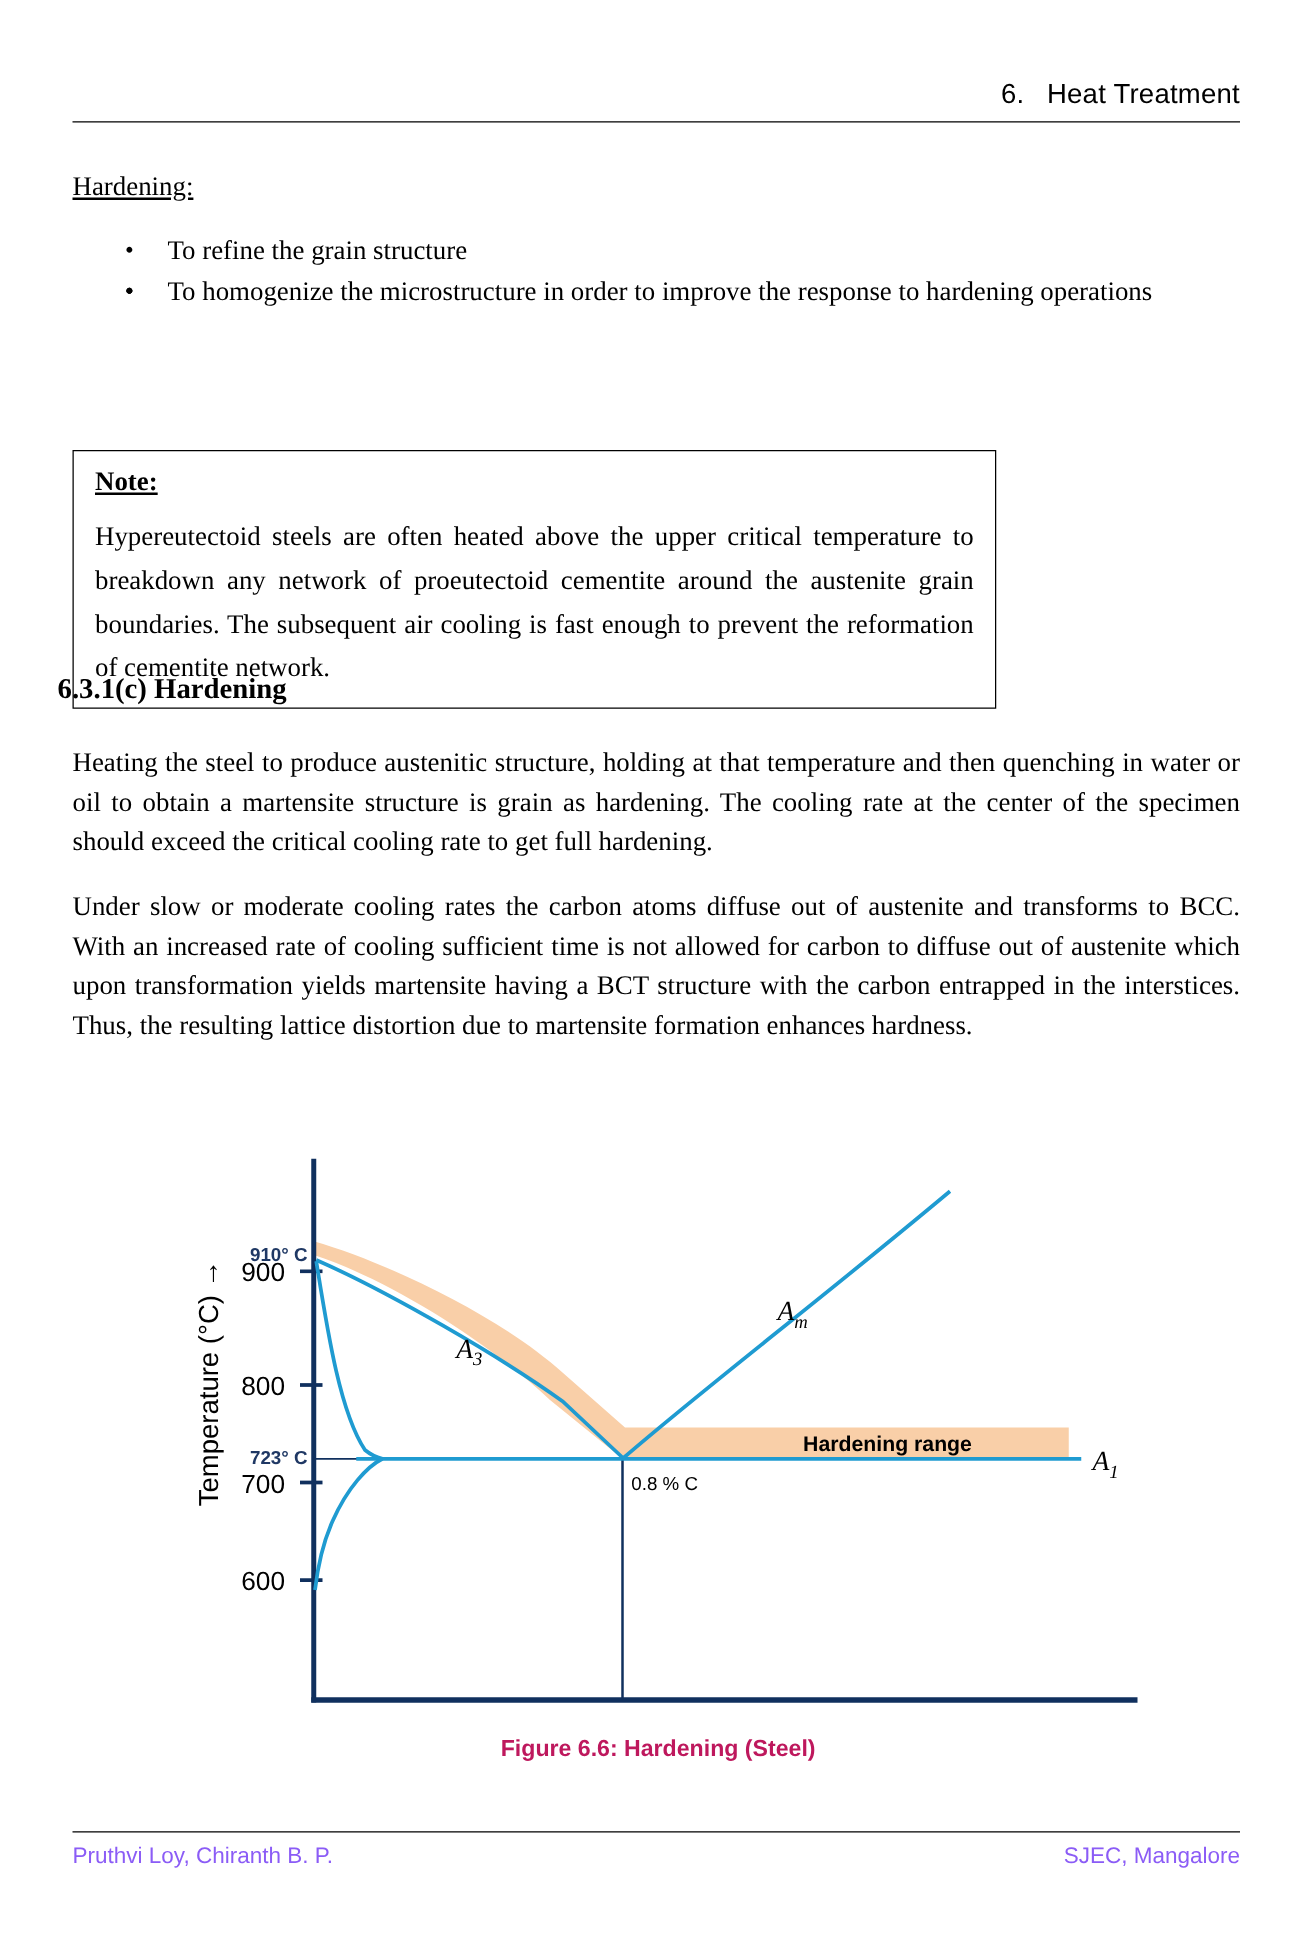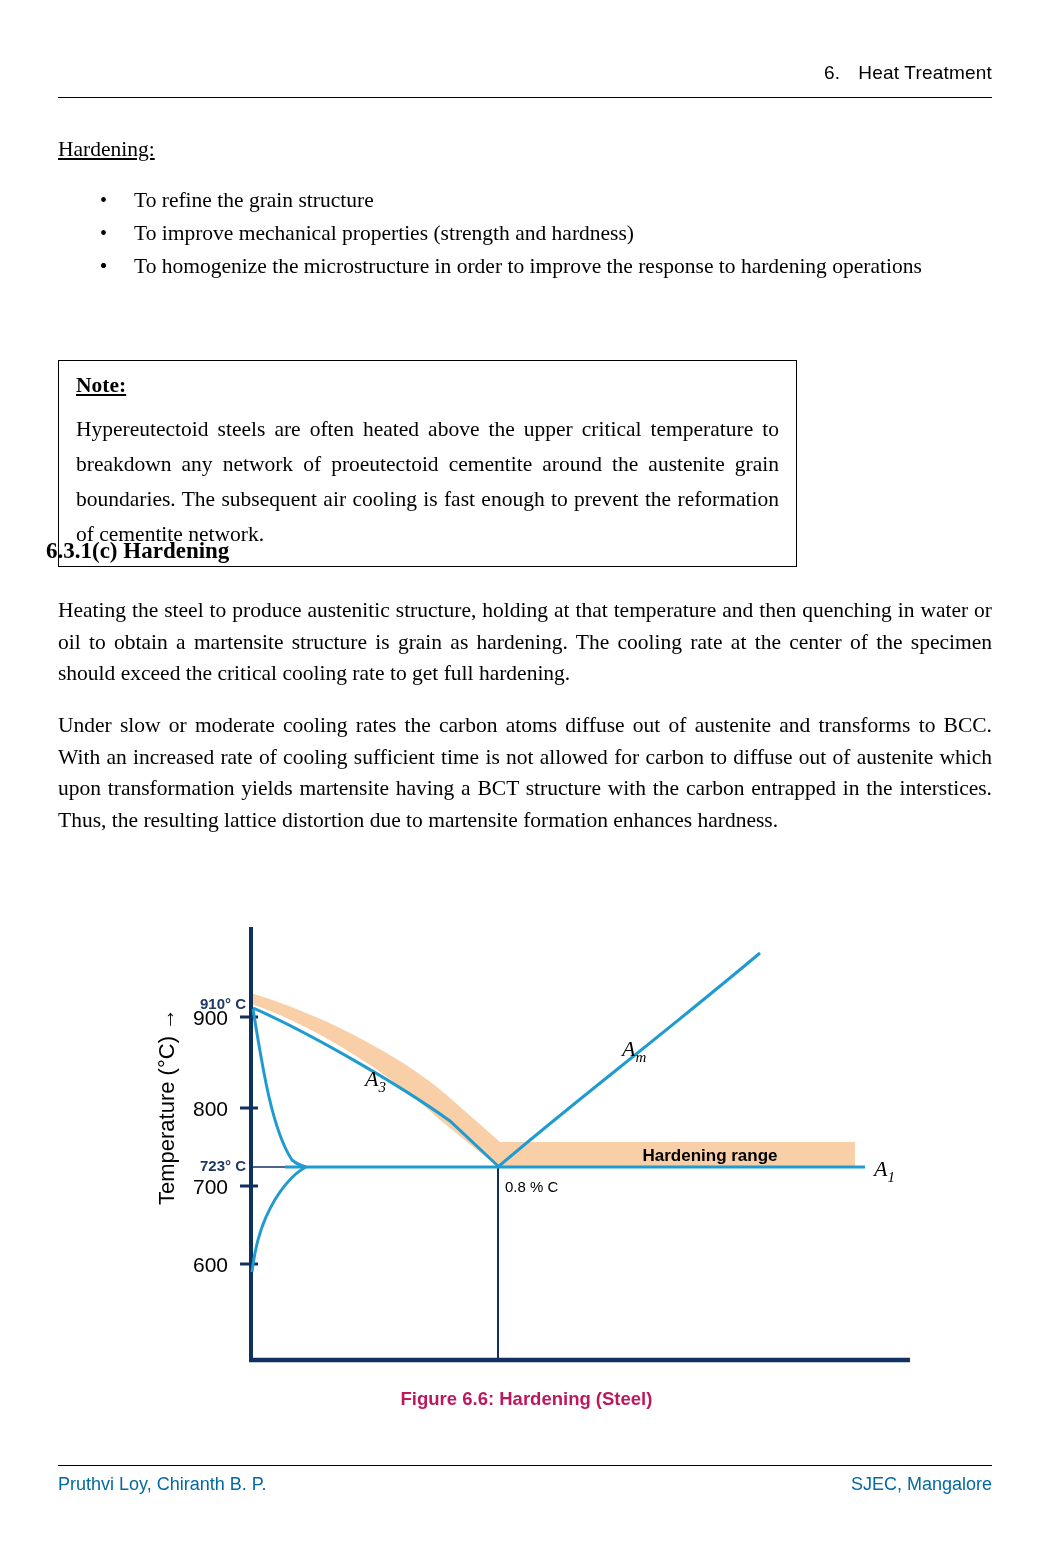--- a/index.html
+++ b/index.html
@@ -25,21 +25,21 @@
   
   .header {
     position: absolute;
     left: 58px;
     top: 62px;
     width: 934px;
     text-align: right;
   }
   .header-title {
     font-family: "Liberation Sans", "DejaVu Sans", sans-serif;
-    font-size: 19px;
+    font-size: 22px;
     letter-spacing: 0.2px;
     color: #000;
     display: inline-block;
     padding-bottom: 7px;
   }
   .header-num { margin-right: 18px; }
   .header-rule {
     position: absolute;
     left: 58px;
     top: 97px;
@@ -163,38 +163,38 @@
   }
   .footer {
     position: absolute;
     left: 58px;
     top: 1474px;
     width: 934px;
     display: flex;
     justify-content: space-between;
     font-family: "Liberation Sans", "DejaVu Sans", sans-serif;
     font-size: 18px;
-    color: #0369a1;
+    color: #8b5cf6;
   }
 </style>
 </head>
 <body>
 
 <div class="page">
 
   <div class="header">
     <span class="header-title"><span class="header-num">6.</span><span>Heat Treatment</span></span>
   </div>
   <div class="header-rule"></div>
 
   <div class="objectives-label">Hardening:</div>
 
   <ul class="bullets">
     <li><span class="bullet-dot">•</span><span class="txt">To refine the grain structure</span></li>
-    <li><span class="bullet-dot">•</span><span class="txt">To improve mechanical properties (strength and hardness)</span></li>
+    <li><span class="bullet-dot">•</span></li>
     <li><span class="bullet-dot">•</span></li>
     <li>
         <span class="bullet-dot">•</span>
         <span class="txt">To homogenize the microstructure in order to improve the response to hardening operations</span>
       </li>
   </ul>
 
   <div class="note-box">
     <div class="note-title">Note:</div>
     <div class="note-body">Hypereutectoid steels are often heated above the upper critical temperature to breakdown any network of proeutectoid cementite around the austenite grain boundaries. The subsequent air cooling is fast enough to prevent the reformation of cementite network.</div>

